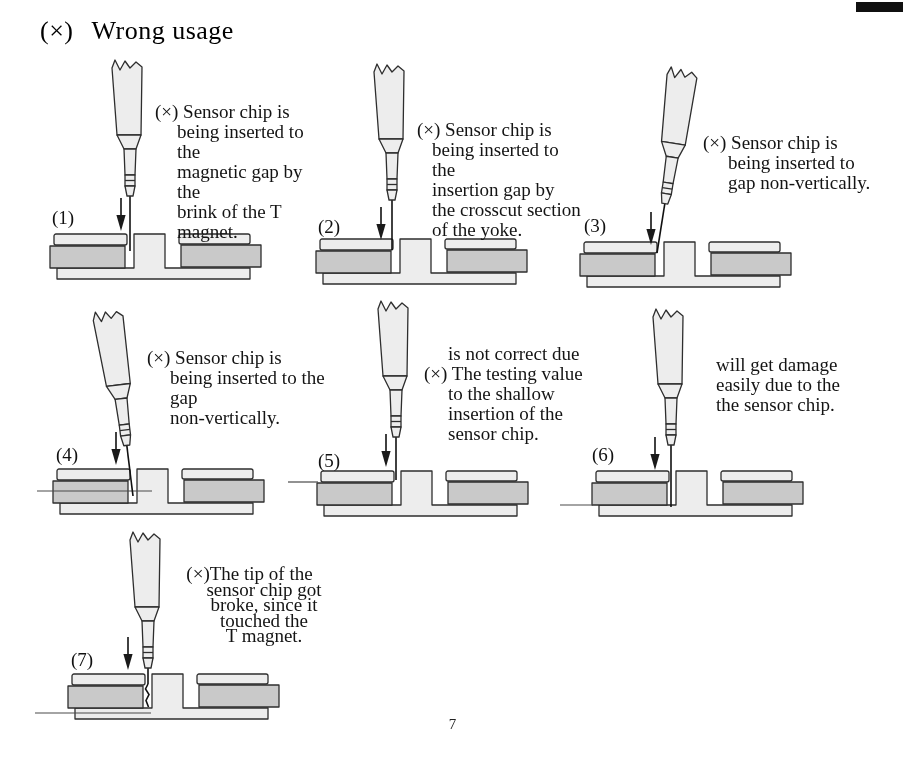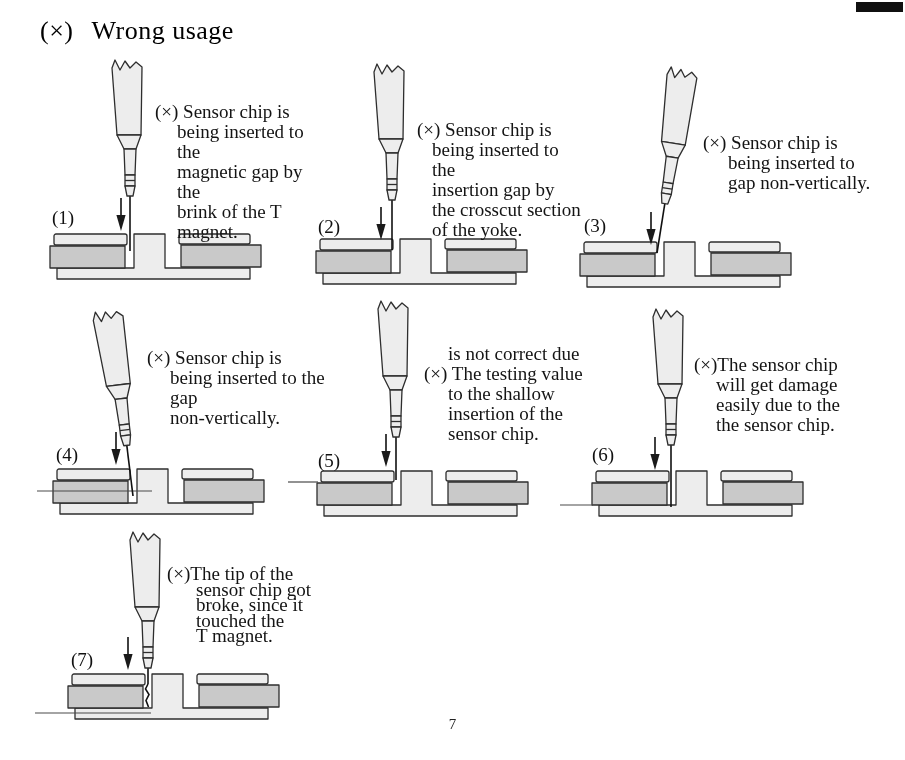--- a/index.html
+++ b/index.html
@@ -166,27 +166,26 @@
 
   <div class="caption" style="left:424px;top:344px;width:165px;--ind:24px;">
     <div class="cap-line">is not correct due</div>
     <div class="cap-line first">(×) The testing value</div>
     <div class="cap-line">to the shallow</div>
     <div class="cap-line">insertion of the</div>
     <div class="cap-line">sensor chip.</div>
   </div>
 
   <div class="caption" style="left:694px;top:355px;width:170px;--ind:22px;">
-    <div class="cap-line first">(×)The sensor chip</div>
     <div class="cap-line">will get damage</div>
     <div class="cap-line">easily due to the</div>
     <div class="cap-line">the sensor chip.</div>
   </div>
 
-  <div class="caption tight" style="left:167px;top:566px;width:165px;--ind:29px;">
+  <div class="caption tight" style="left:167px;top:566px;width:165px;text-align:center;--ind:29px;">
     <div class="cap-line first">(×)The tip of the</div>
     <div class="cap-line">sensor chip got</div>
     <div class="cap-line">broke, since it</div>
     <div class="cap-line">touched the</div>
     <div class="cap-line">T magnet.</div>
   </div>
 
   <div class="page-number">7</div>
 
 </div>

